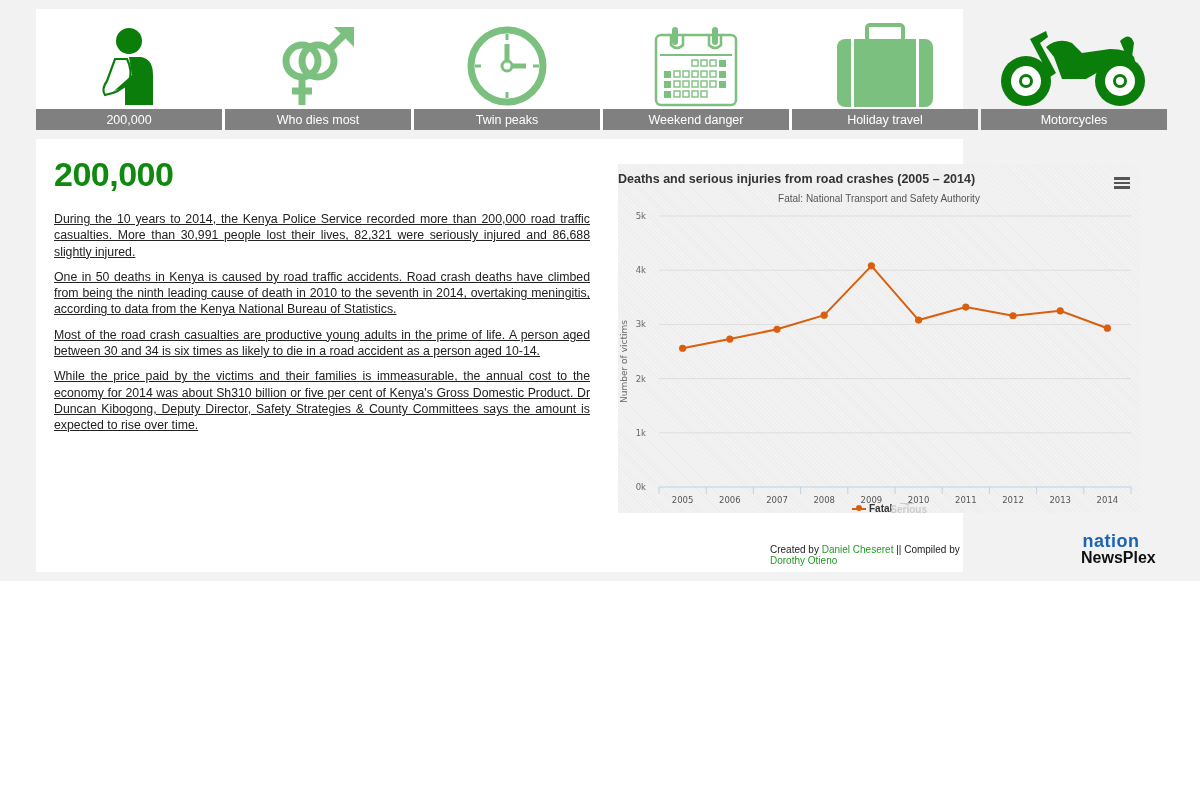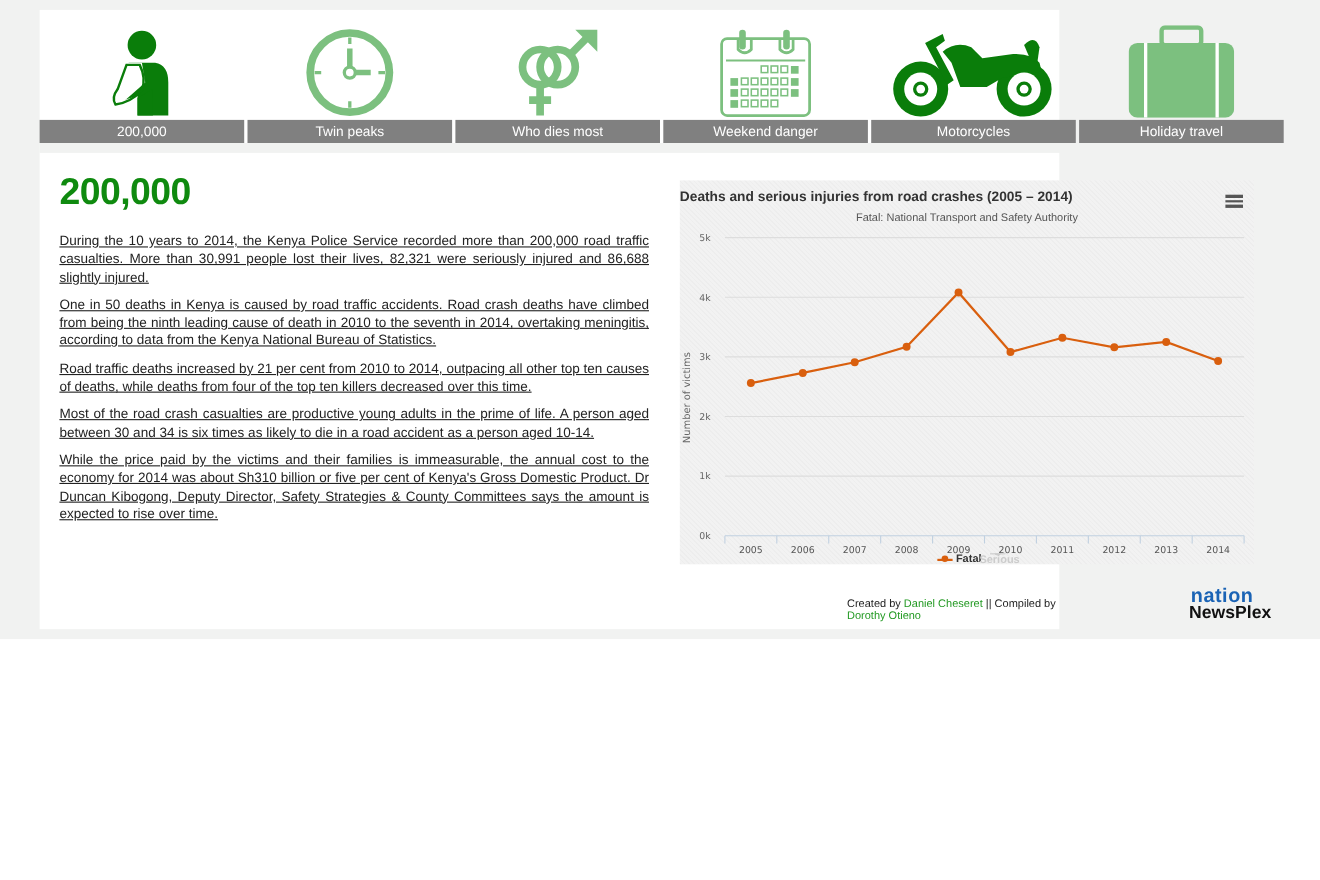--- a/index.html
+++ b/index.html
@@ -60,48 +60,48 @@
           <path d="M14 30 L30 30 L33 48 L24 56 L8 70 Q2 72 4 64 Z" fill="#ffffff"></path>
           <path d="M16 32 L28 32 Q34 44 30 55 Q20 66 6 68 Q2 62 8 54 Z" fill="none" stroke="#0a7d0a" stroke-width="2.2"></path>
           <path d="M26 62 L40 54 L40 78 L26 78 Z" fill="#0a7d0a"></path>
         </svg>
       </div>
       <div class="nav-label">200,000</div>
     </div>
 
     <div class="nav-item">
       <div class="nav-icon">
+        <svg width="76" height="82" viewBox="0 0 76 82">
+          <g fill="none" stroke="#7cc07f" stroke-width="7">
+            <circle cx="22" cy="36" r="16"></circle>
+            <circle cx="38" cy="36" r="16"></circle>
+            <line x1="50" y1="24" x2="68" y2="6"></line>
+            <line x1="22" y1="52" x2="22" y2="80"></line>
+            <line x1="12" y1="66" x2="32" y2="66"></line>
+          </g>
+          <path d="M54 2 L74 2 L74 22 Z" fill="#7cc07f"></path>
+        </svg>
+      </div>
+      <div class="nav-label">Who dies most</div>
+    </div>
+
+    <div class="nav-item">
+      <div class="nav-icon">
         <svg width="82" height="82" viewBox="0 0 82 82">
           <circle cx="41" cy="41" r="36" fill="none" stroke="#7cc07f" stroke-width="7"></circle>
           <line x1="41" y1="9" x2="41" y2="15" stroke="#7cc07f" stroke-width="3"></line>
           <line x1="41" y1="67" x2="41" y2="73" stroke="#7cc07f" stroke-width="3"></line>
           <line x1="9" y1="41" x2="15" y2="41" stroke="#7cc07f" stroke-width="3"></line>
           <line x1="67" y1="41" x2="73" y2="41" stroke="#7cc07f" stroke-width="3"></line>
           <line x1="41" y1="41" x2="41" y2="19" stroke="#7cc07f" stroke-width="5"></line>
           <line x1="41" y1="41" x2="60" y2="41" stroke="#7cc07f" stroke-width="5"></line>
           <circle cx="41" cy="41" r="5" fill="#fff" stroke="#7cc07f" stroke-width="3"></circle>
         </svg>
       </div>
       <div class="nav-label">Twin peaks</div>
-    </div>
-
-    <div class="nav-item">
-      <div class="nav-icon">
-        <svg width="76" height="82" viewBox="0 0 76 82">
-          <g fill="none" stroke="#7cc07f" stroke-width="7">
-            <circle cx="22" cy="36" r="16"></circle>
-            <circle cx="38" cy="36" r="16"></circle>
-            <line x1="50" y1="24" x2="68" y2="6"></line>
-            <line x1="22" y1="52" x2="22" y2="80"></line>
-            <line x1="12" y1="66" x2="32" y2="66"></line>
-          </g>
-          <path d="M54 2 L74 2 L74 22 Z" fill="#7cc07f"></path>
-        </svg>
-      </div>
-      <div class="nav-label">Who dies most</div>
     </div>
 
     <div class="nav-item">
       <div class="nav-icon">
         <svg width="84" height="82" viewBox="0 0 84 82">
           <rect x="2" y="10" width="80" height="70" rx="5" fill="none" stroke="#7cc07f" stroke-width="2.5"></rect>
           <path d="M17 10 L17 20 Q23 26 29 20 L29 10 M55 10 L55 20 Q61 26 67 20 L67 10" fill="none" stroke="#7cc07f" stroke-width="2.5"></path>
           <rect x="18" y="2" width="6" height="18" rx="3" fill="#7cc07f"></rect>
           <rect x="58" y="2" width="6" height="18" rx="3" fill="#7cc07f"></rect>
           <line x1="6" y1="30" x2="78" y2="30" stroke="#7cc07f" stroke-width="2"></line>
@@ -132,59 +132,58 @@
               <rect x="65" y="56" width="7" height="7"></rect>
             <rect x="10" y="66" width="7" height="7"></rect>
           </g>
         </svg>
       </div>
       <div class="nav-label">Weekend danger</div>
     </div>
 
     <div class="nav-item">
       <div class="nav-icon">
+        <svg width="96" height="84" viewBox="0 0 96 84">
+          <rect x="30" y="2" width="36" height="16" rx="3" fill="none" stroke="#7cc07f" stroke-width="4"></rect>
+          <rect x="0" y="16" width="96" height="68" rx="8" fill="#7cc07f"></rect>
+          <rect x="14" y="16" width="3" height="68" fill="#ffffff"></rect>
+          <rect x="79" y="16" width="3" height="68" fill="#ffffff"></rect>
+        </svg>
+      </div>
+      <div class="nav-label">Holiday travel</div>
+    </div>
+
+    <div class="nav-item">
+      <div class="nav-icon">
         <svg width="148" height="80" viewBox="0 0 148 80">
           <g fill="#0a7d0a">
             <circle cx="26" cy="54" r="25"></circle>
             <circle cx="120" cy="54" r="25"></circle>
             <path d="M30 12 L46 4 L48 10 L40 16 L56 46 L50 50 Z"></path>
             <path d="M46 20 Q58 10 72 16 L82 26 L110 22 Q128 22 134 30 L136 38 L124 40 L100 44 L86 52 L62 52 L54 30 Z"></path>
             <path d="M120 14 Q130 4 134 16 L132 30 L126 28 Z"></path>
           </g>
           <circle cx="26" cy="54" r="15" fill="#fff"></circle>
           <circle cx="26" cy="54" r="7" fill="#0a7d0a"></circle>
           <circle cx="26" cy="54" r="4" fill="#fff"></circle>
           <circle cx="120" cy="54" r="15" fill="#fff"></circle>
           <circle cx="120" cy="54" r="7" fill="#0a7d0a"></circle>
           <circle cx="120" cy="54" r="4" fill="#fff"></circle>
         </svg>
       </div>
       <div class="nav-label">Motorcycles</div>
     </div>
-
-    <div class="nav-item">
-      <div class="nav-icon">
-        <svg width="96" height="84" viewBox="0 0 96 84">
-          <rect x="30" y="2" width="36" height="16" rx="3" fill="none" stroke="#7cc07f" stroke-width="4"></rect>
-          <rect x="0" y="16" width="96" height="68" rx="8" fill="#7cc07f"></rect>
-          <rect x="14" y="16" width="3" height="68" fill="#ffffff"></rect>
-          <rect x="79" y="16" width="3" height="68" fill="#ffffff"></rect>
-        </svg>
-      </div>
-      <div class="nav-label">Holiday travel</div>
-    </div>
   </div>
   <div class="nav-strip"></div>
 
   <h1 class="headline">200,000</h1>
 
   <div class="article">
     <p>During the 10 years to 2014, the Kenya Police Service recorded more than 200,000 road traffic casualties. More than 30,991 people lost their lives, 82,321 were seriously injured and 86,688 slightly injured.</p>
     <p>One in 50 deaths in Kenya is caused by road traffic accidents. Road crash deaths have climbed from being the ninth leading cause of death in 2010 to the seventh in 2014, overtaking meningitis, according to data from the Kenya National Bureau of Statistics.</p>
-    <p>Road traffic deaths increased by 21 per cent from 2010 to 2014, outpacing all other top ten causes of deaths, while deaths from four of the top ten killers decreased over this time.</p>
     <p>Most of the road crash casualties are productive young adults in the prime of life. A person aged between 30 and 34 is six times as likely to die in a road accident as a person aged 10-14.</p>
     <p>While the price paid by the victims and their families is immeasurable, the annual cost to the economy for 2014 was about Sh310 billion or five per cent of Kenya's Gross Domestic Product. Dr Duncan Kibogong, Deputy Director, Safety Strategies &amp; County Committees says the amount is expected to rise over time.</p>
   </div>
 
   <div class="chart">
     <div class="chart-title">Deaths and serious injuries from road crashes (2005 – 2014)</div>
     <div class="chart-subtitle">Fatal: National Transport and Safety Authority</div>
     <div class="chart-menu">
         <span></span>
         <span></span>

